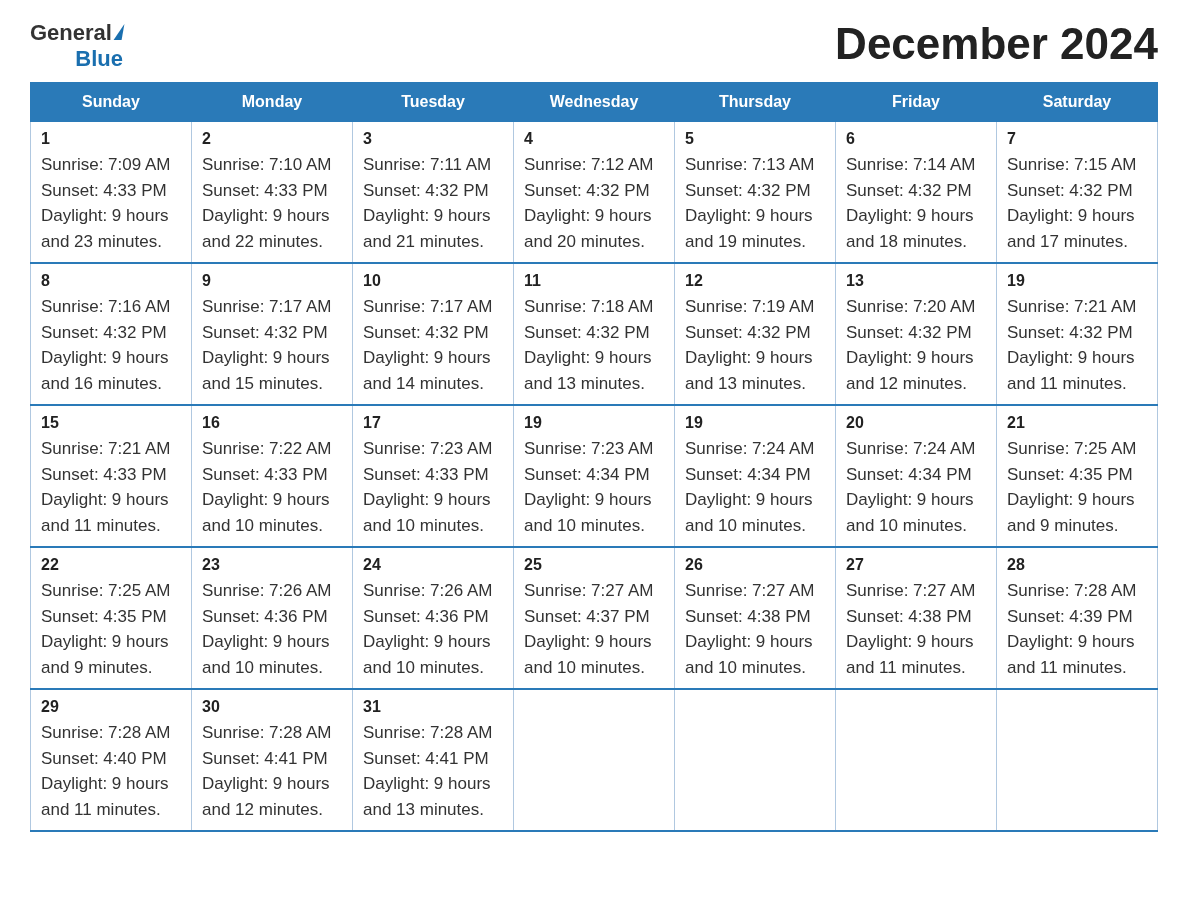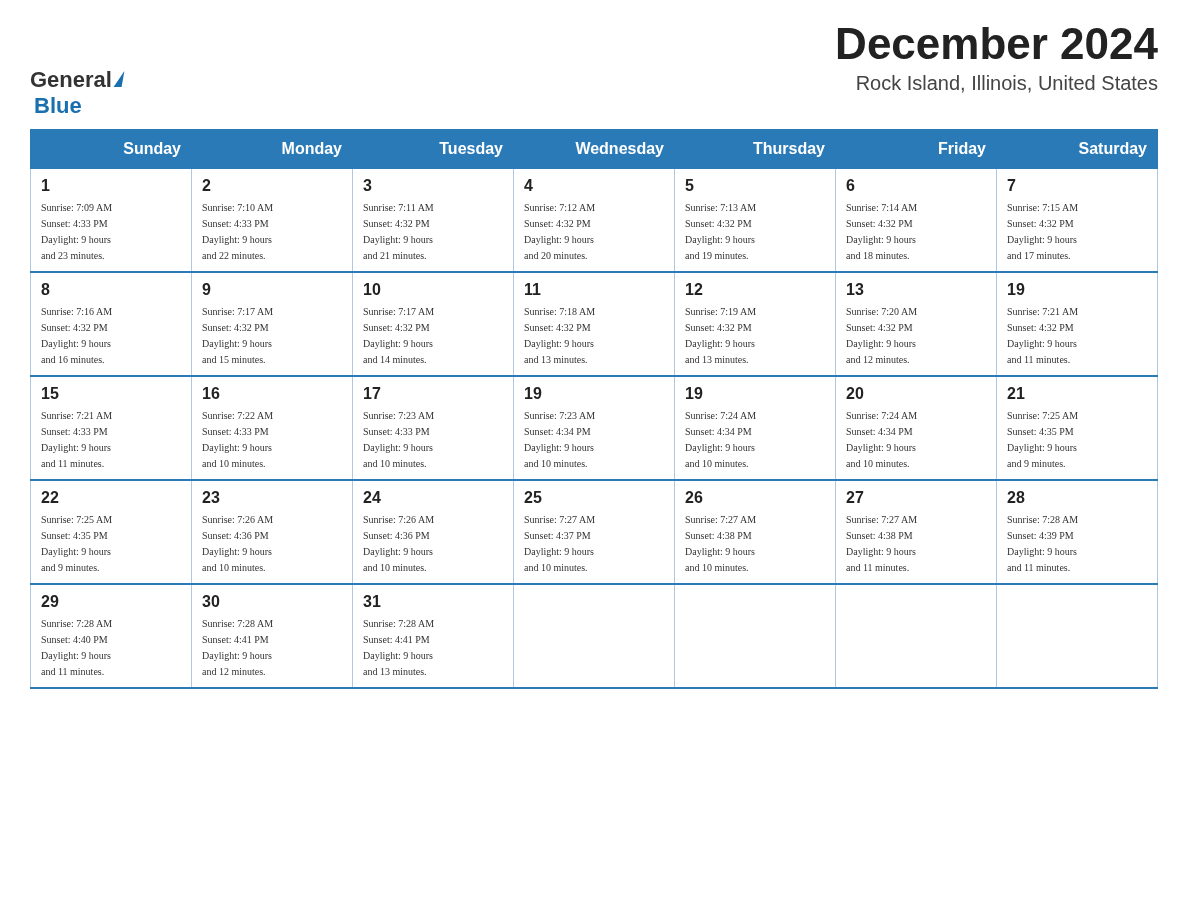--- a/index.html
+++ b/index.html
@@ -12,22 +12,21 @@
     }
     .header-row {
       display: flex;
       align-items: flex-start;
       justify-content: space-between;
       margin-bottom: 10px;
     }
     .logo-block {
       display: flex;
       flex-direction: column;
-      align-items: flex-start;
-      margin-top: 47px;
+      align-items: flex-end;
     }
     .logo-line1 {
       display: flex;
       align-items: center;
     }
     .title-block {
       text-align: right;
     }
     .calendar-title {
       font-size: 44px;
@@ -44,44 +43,43 @@
       width: 100%;
       border-collapse: collapse;
       margin-top: 10px;
     }
     thead tr th {
       background-color: #2a7ab8;
       color: #fff;
       font-size: 16px;
       font-weight: bold;
       padding: 10px 10px;
-      text-align: right;
+      text-align: center;
       border: 1px solid #2a7ab8;
     }
     tbody tr td {
       vertical-align: top;
       padding: 8px 10px;
       border: 1px solid #b0c8e0;
       font-size: 13px;
       color: #333;
       width: calc(100% / 7);
       min-height: 100px;
     }
     .day-number {
       font-size: 16px;
       font-weight: bold;
       color: #222;
       display: block;
       margin-bottom: 4px;
     }
     .day-info {
-      font-size: 10px;
+      font-size: 17px;
       color: #333;
       line-height: 1.5;
-      font-family: Liberation Serif, serif;
     }
     .empty-cell {
       background: #fff;
     }
     tbody tr {
       border-bottom: 2px solid #2a7ab8;
     }
     tbody tr td:first-child {
       border-left: 1px solid #b0c8e0;
     }
@@ -94,21 +92,20 @@
     <div class="logo-line1">
       <span style="font-size:22px;font-weight:bold;color:#333;">General</span>
       <span style="display:inline-block;width:0;height:0;border-left:8px solid transparent;border-right:0px solid transparent;border-bottom:16px solid #1a6faf;transform:skewX(-10deg);margin-left:3px;margin-top:-2px;"></span>
     </div>
     <div>
       <span style="font-size:22px;font-weight:bold;color:#1a6faf;margin-left:4px;">Blue</span>
     </div>
   </div>
   <div class="title-block">
     <div class="calendar-title">December 2024</div>
-    <div class="calendar-subtitle">Rock Island, Illinois, United States</div>
   </div>
 </div>
 
 <table>
   <thead>
     <tr>
       <th>Sunday</th>
       <th>Monday</th>
       <th>Tuesday</th>
       <th>Wednesday</th>

